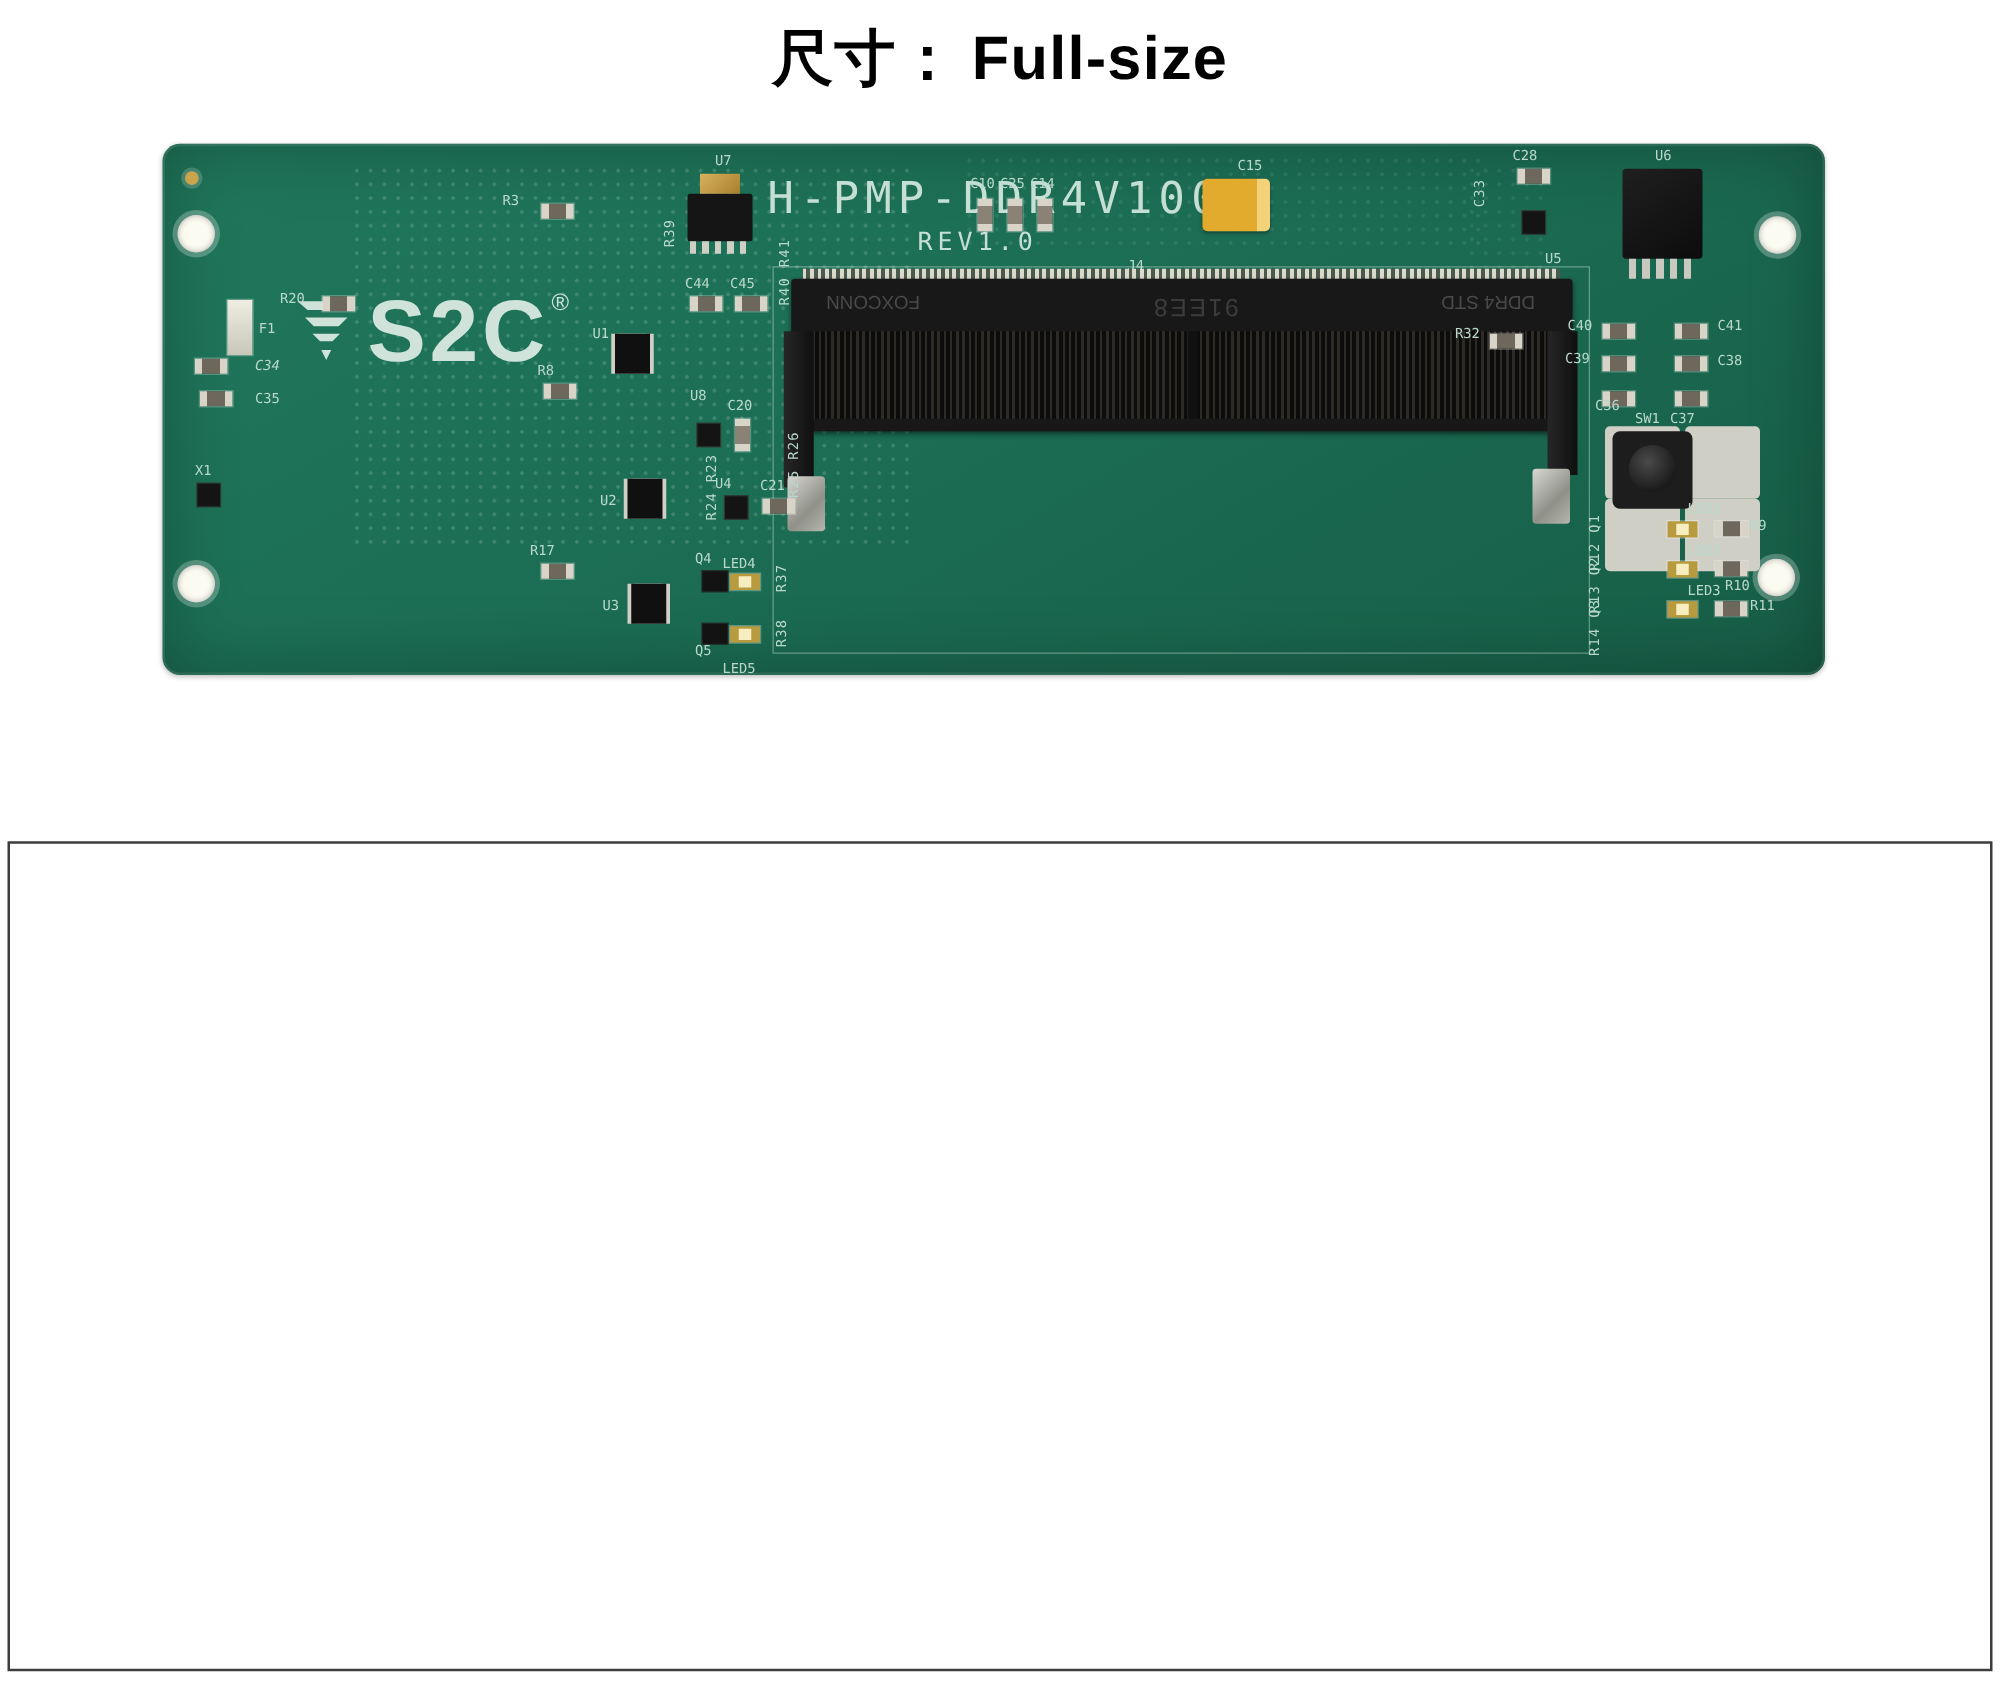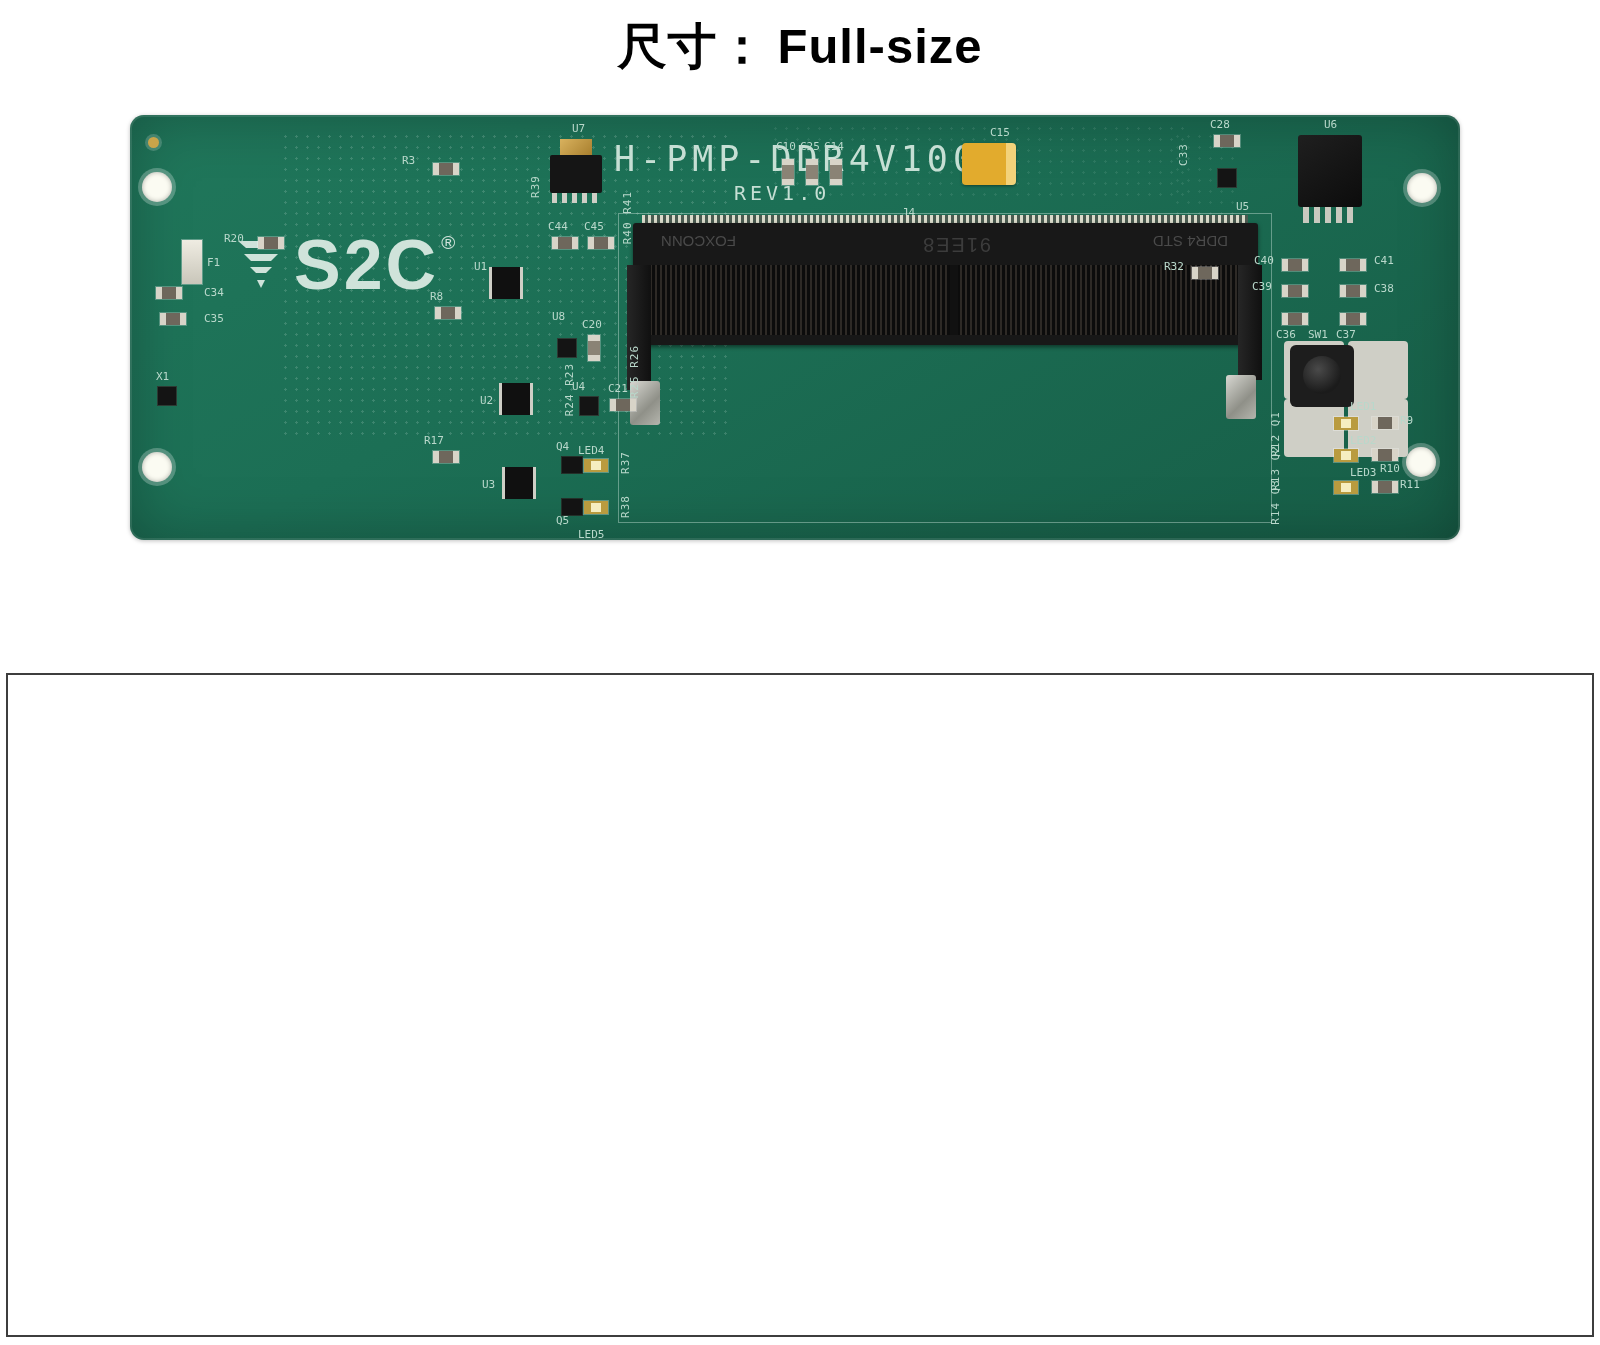--- a/index.html
+++ b/index.html
@@ -147,21 +147,21 @@
   <div class="clip right"></div>
 
   <div>
       <div class="comp res-h" style="left: 303px; top: 48px;"></div>
       <span class="comp-label" style="left: 272px; top: 40px;">R3</span>
       <div class="comp res-h" style="left: 128px; top: 122px;"></div>
       <span class="comp-label" style="left: 94px; top: 118px;">R20</span>
       <div class="comp fuse" style="left: 52px; top: 125px;"></div>
       <span class="comp-label" style="left: 77px; top: 142px;">F1</span>
       <div class="comp cap-h" style="left: 26px; top: 172px;"></div>
-      <span class="comp-label" style="left: 74px; top: 172px;">C34</span>
+      <span class="comp-label" style="left: 74px; top: 172px; font-style: italic;">C34</span>
       <div class="comp cap-h" style="left: 30px; top: 198px;"></div>
       <span class="comp-label" style="left: 74px; top: 198px; text-align: right;">C35</span>
       <div class="comp chip-sm" style="left: 28px; top: 272px;"></div>
       <span class="comp-label" style="left: 26px; top: 256px;">X1</span>
       <div class="comp res-h" style="left: 305px; top: 192px;"></div>
       <span class="comp-label" style="left: 300px; top: 176px;">R8</span>
       <div class="comp chip-md" style="left: 362px; top: 152px;"></div>
       <span class="comp-label" style="left: 344px; top: 146px;">U1</span>
       <div class="comp chip-md" style="left: 372px; top: 268px;"></div>
       <span class="comp-label" style="left: 350px; top: 280px;">U2</span>
@@ -216,21 +216,21 @@
       <span class="comp-label" style="left: 1034px; top: 146px;">R32</span>
       <div class="comp cap-h" style="left: 1152px; top: 144px;"></div>
       <span class="comp-label" style="left: 1124px; top: 140px;">C40</span>
       <div class="comp cap-h" style="left: 1210px; top: 144px;"></div>
       <span class="comp-label" style="left: 1244px; top: 140px;">C41</span>
       <div class="comp cap-h" style="left: 1152px; top: 170px;"></div>
       <span class="comp-label" style="left: 1122px; top: 166px;">C39</span>
       <div class="comp cap-h" style="left: 1210px; top: 170px;"></div>
       <span class="comp-label" style="left: 1244px; top: 168px;">C38</span>
       <div class="comp cap-h" style="left: 1152px; top: 198px;"></div>
-      <span class="comp-label" style="left: 1146px; top: 214px;">C36</span>
+      <span class="comp-label" style="left: 1146px; top: 204px;">C36</span>
       <div class="comp cap-h" style="left: 1210px; top: 198px;"></div>
       <span class="comp-label" style="left: 1206px; top: 214px;">C37</span>
       <div class="comp button" style="left: 1160px; top: 230px;"></div>
       <span class="comp-label" style="left: 1178px; top: 214px;">SW1</span>
       <div class="comp led" style="left: 1204px; top: 302px;"></div>
       <span class="comp-label" style="left: 1220px; top: 286px;">LED1</span>
       <div class="comp res-h" style="left: 1242px; top: 302px;"></div>
       <span class="comp-label" style="left: 1270px; top: 300px;">R9</span>
       <div class="comp led" style="left: 1204px; top: 334px;"></div>
       <span class="comp-label" style="left: 1220px; top: 320px;">LED2</span>

